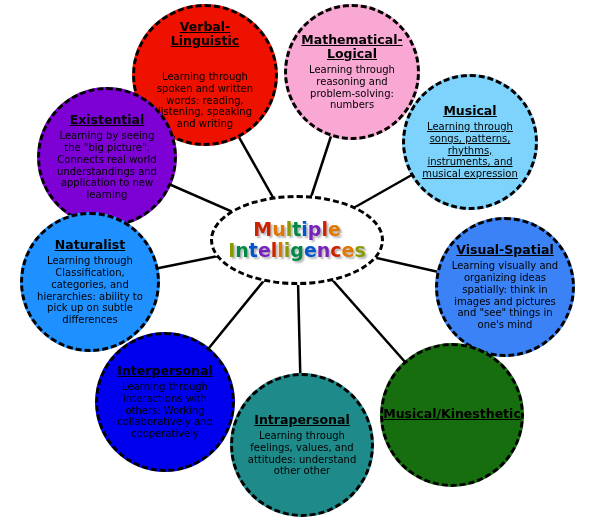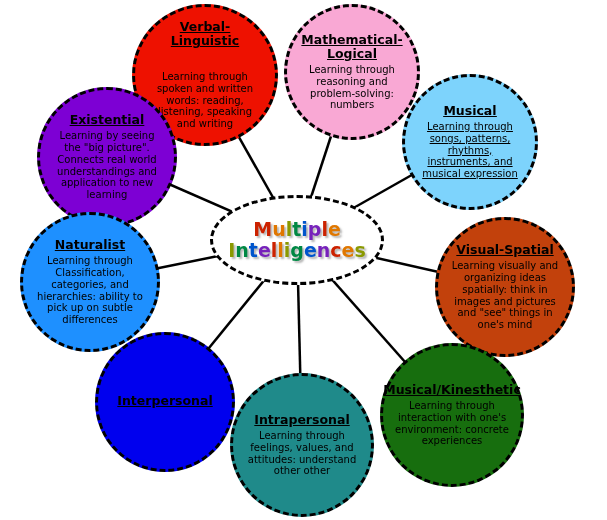--- a/index.html
+++ b/index.html
@@ -121,36 +121,36 @@
   <div class="node n3" style="background-color: rgb(125, 0, 212);">
     <div class="node-title">Existential</div>
     <div class="node-desc">Learning by seeing the "big picture".  Connects real world understandings and application to new learning</div>
   </div>
 
   <div class="node n4" style="background-color: rgb(30, 144, 255);">
     <div class="node-title">Naturalist</div>
     <div class="node-desc">Learning through Classification, categories, and hierarchies:  ability to pick up on subtle differences</div>
   </div>
 
-  <div class="node n5" style="background-color: #c2410c;">
+  <div class="node n5" style="background-color: #3b82f6;">
     <div class="node-title">Visual-Spatial</div>
     <div class="node-desc">Learning visually and organizing ideas spatially:  think in images and pictures and "see" things in one's mind</div>
   </div>
 
   <div class="node n6" style="background-color: rgb(0, 0, 238);">
     <div class="node-title">Interpersonal</div>
+    <div class="node-desc">Learning through interactions with others:  Working collaboratively and cooperatively</div>
   </div>
 
   <div class="node n7" style="background-color: rgb(31, 138, 138);">
     <div class="node-title">Intrapersonal</div>
     <div class="node-desc">Learning through feelings, values, and attitudes:  understand other other</div>
   </div>
 
   <div class="node n8" style="background-color: rgb(23, 110, 14);">
     <div class="node-title">Musical/Kinesthetic</div>
-    <div class="node-desc">Learning through interaction with one's environment: concrete experiences</div>
   </div>
 
   <div class="center">
     <div class="center-text"><span style="color: rgb(204, 34, 0);">M</span><span style="color: rgb(224, 119, 0);">u</span><span style="color: rgb(138, 153, 0);">l</span><span style="color: rgb(0, 136, 68);">t</span><span style="color: rgb(0, 85, 204);">i</span><span style="color: rgb(119, 34, 187);">p</span><span style="color: rgb(204, 34, 0);">l</span><span style="color: rgb(224, 119, 0);">e</span><span> </span><span style="color: rgb(138, 153, 0);">I</span><span style="color: rgb(0, 136, 68);">n</span><span style="color: rgb(0, 85, 204);">t</span><span style="color: rgb(119, 34, 187);">e</span><span style="color: rgb(204, 34, 0);">l</span><span style="color: rgb(224, 119, 0);">l</span><span style="color: rgb(138, 153, 0);">i</span><span style="color: rgb(0, 136, 68);">g</span><span style="color: rgb(0, 85, 204);">e</span><span style="color: rgb(119, 34, 187);">n</span><span style="color: rgb(204, 34, 0);">c</span><span style="color: rgb(224, 119, 0);">e</span><span style="color: rgb(138, 153, 0);">s</span></div>
   </div>
 
 </div>
 
 </body></html>

